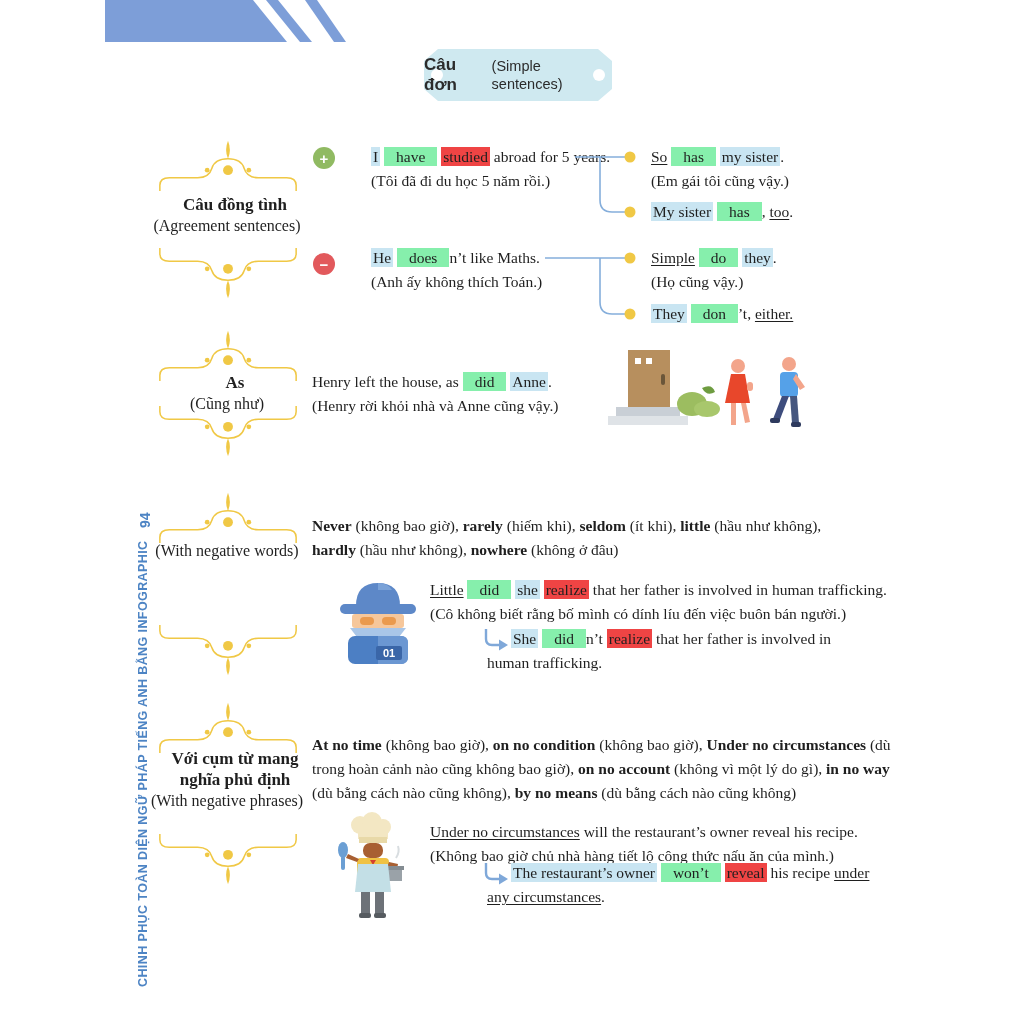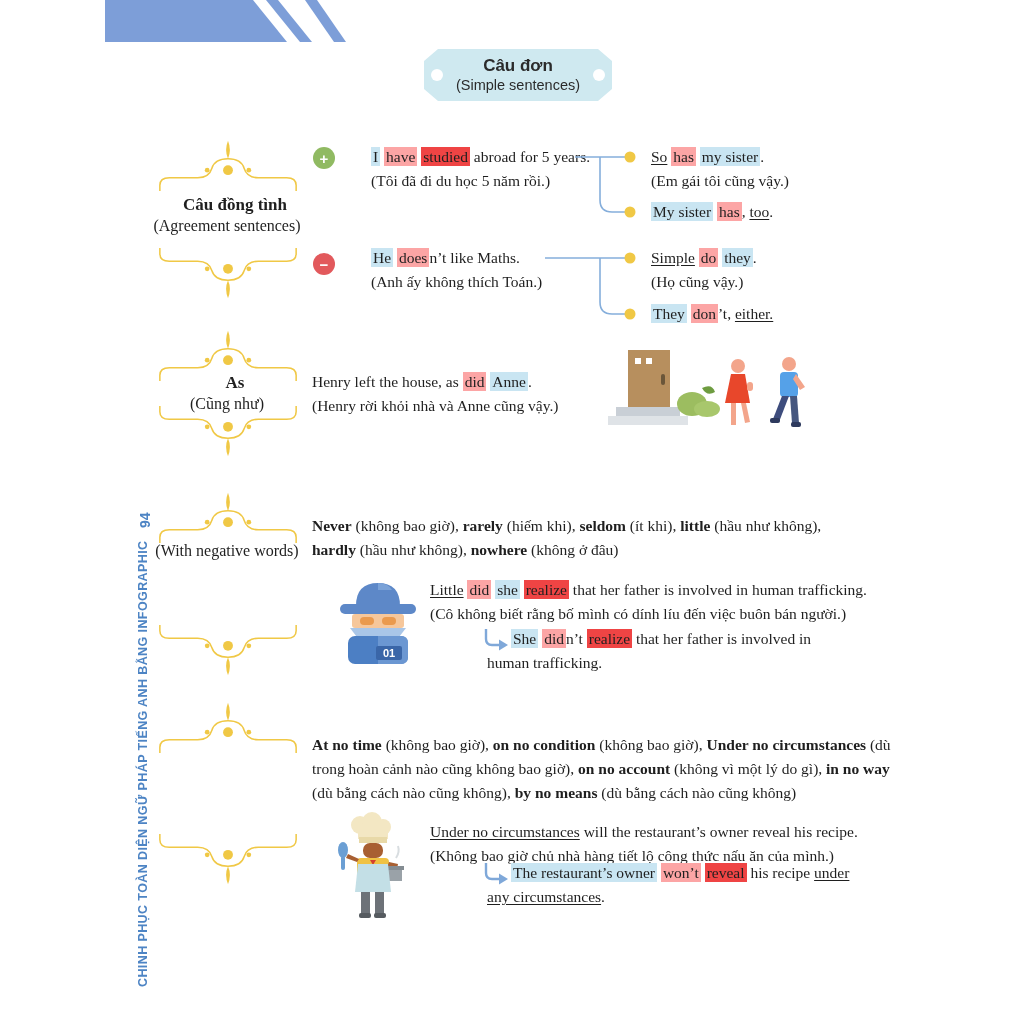--- a/index.html
+++ b/index.html
@@ -3,32 +3,32 @@
 <meta charset="utf-8">
 <style>
   html,body{margin:0;padding:0;background:#ffffff;}
   .page{position:relative;width:1024px;height:1024px;background:#ffffff;overflow:hidden;
         font-family:"Liberation Serif","DejaVu Serif",serif;color:#1f1f1f;}
   .abs{position:absolute;}
   .txt{position:absolute;font-size:15.5px;line-height:24px;white-space:nowrap;}
   .b{font-weight:bold;margin-top:42px;}
   .bu{font-weight:normal;text-decoration:underline;text-underline-offset:2px;}
   .hb{background:#c9e5f2;padding:1px 2px;}
-  .hy{background:#fca5a5;padding:1px 2px;}
+  .hy{background:#86efac;padding:1px 12px;}
   .ho{background:#ef4444;padding:1px 2px;}
   .sec-label{position:absolute;width:178px;text-align:center;}
   .sec-name{font-weight:bold;font-size:17px;line-height:21px;margin-left:16px;}
   .sec-sub{font-size:16px;line-height:21px;}
   .sign{position:absolute;width:22px;height:22px;border-radius:50%;color:#fff;
         font-family:"Liberation Sans","DejaVu Sans",sans-serif;font-weight:bold;font-size:15px;
         display:flex;align-items:center;justify-content:center;}
   .sign-pos{background:#90ba62;}
   .sign-neg{background:#e2595c;}
   .title-banner{position:absolute;left:424px;top:49px;width:188px;height:52px;}
-  .tb-text{position:absolute;left:0;top:0;width:188px;height:52px;display:flex;flex-direction:column;
+  .tb-text{position:absolute;left:0;top:0;width:188px;height:52px;display:flex;flex-direction:row;
            align-items:center;justify-content:center;font-family:"Liberation Sans","DejaVu Sans",sans-serif;color:#2b2b2b;}
   .tb-main{font-weight:bold;font-size:17px;line-height:20px;}
   .tb-sub{font-size:14.5px;line-height:18px;}
   .vside{position:absolute;writing-mode:vertical-rl;transform:rotate(180deg);
          font-family:"Liberation Sans","DejaVu Sans",sans-serif;font-weight:bold;color:#4d84c4;}
   .orn{position:absolute;width:152px;height:53px;}
   .orn.flip{transform:scaleY(-1);}
 </style>
 </head>
 <body>
@@ -193,20 +193,24 @@
   <svg class="abs" style="left:483px;top:629px" width="26" height="24" viewBox="0 0 26 24">
     <path d="M3,0 V10 Q3,16 9,16 H17" stroke="#7fa8d9" stroke-width="2.4" fill="none"></path>
     <polygon points="16,10.5 16,21.5 25,16" fill="#7fa8d9"></polygon>
   </svg>
   <div class="txt" style="left:511px;top:627px"><span class="hb">She</span><span> </span><span class="hy">did</span><span>n’t </span><span class="ho">realize</span><span> that her father is involved in</span></div>
   <div class="txt" style="left:487px;top:651px"><span>human trafficking.</span></div>
 
   <svg class="orn" style="left:152px;top:700px">
       <use href="#orn"></use>
     </svg>
+  <div class="sec-label" style="left:138px;top:748px">
+    <div class="sec-name">Với cụm từ mang nghĩa phủ định</div>
+    <div class="sec-sub">(With negative phrases)</div>
+  </div>
   <svg class="orn flip" style="left:152px;top:834px">
       <use href="#orn"></use>
     </svg>
 
   <div class="txt" style="left:312px;top:733px">
     <div><span class="b">At no time</span><span> (không bao giờ), </span><span class="b">on no condition</span><span> (không bao giờ), </span><span class="b">Under no circumstances</span><span> (dù</span></div>
     <div><span>trong hoàn cảnh nào cũng không bao giờ), </span><span class="b">on no account</span><span> (không vì một lý do gì), </span><span class="b">in no way</span></div>
     <div><span>(dù bằng cách nào cũng không), </span><span class="b">by no means</span><span> (dù bằng cách nào cũng không)</span></div>
   </div>
 

